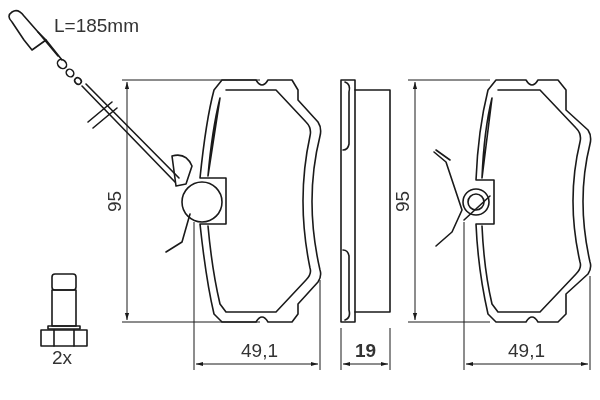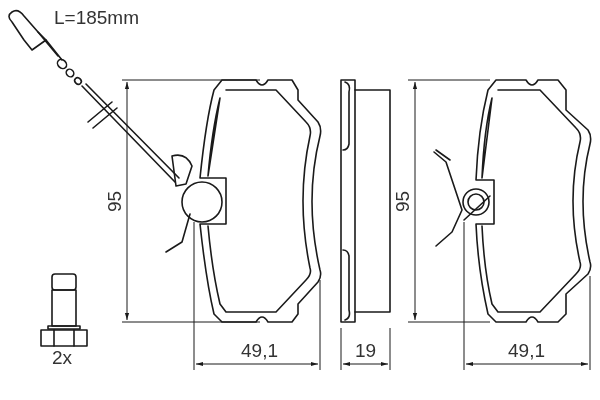--- a/index.html
+++ b/index.html
@@ -81,19 +81,19 @@
   <g>
     <rect class="ln" x="52" y="274" width="24" height="16" rx="3" fill="url(#knurl)"></rect>
     <rect class="ln" x="52" y="290" width="24" height="36"></rect>
     <rect class="ln" x="48" y="326" width="32" height="3"></rect>
     <rect class="ln" x="41" y="330" width="46" height="16"></rect>
     <line class="ln" x1="54" y1="330" x2="54" y2="346"></line>
     <line class="ln" x1="74" y1="330" x2="74" y2="346"></line>
   </g>
 </svg>
 
-<div class="lbl" style="left:54px;top:8px;">L=185mm</div>
+<div class="lbl" style="left:54px;top:16px;">L=185mm</div>
 <div class="lbl" style="left:52px;top:348px;">2x</div>
 <div class="lbl vert" style="left:104px;top:192px;">95</div>
 <div class="lbl" style="left:241px;top:341px;">49,1</div>
-<div class="lbl" style="left:355px;top:341px;">19</div>
+<div class="lbl" style="left:355px;top:341px;font-weight:bold;">19</div>
 <div class="lbl vert" style="left:392px;top:192px;">95</div>
 <div class="lbl" style="left:508px;top:341px;">49,1</div>
 
 </body></html>

